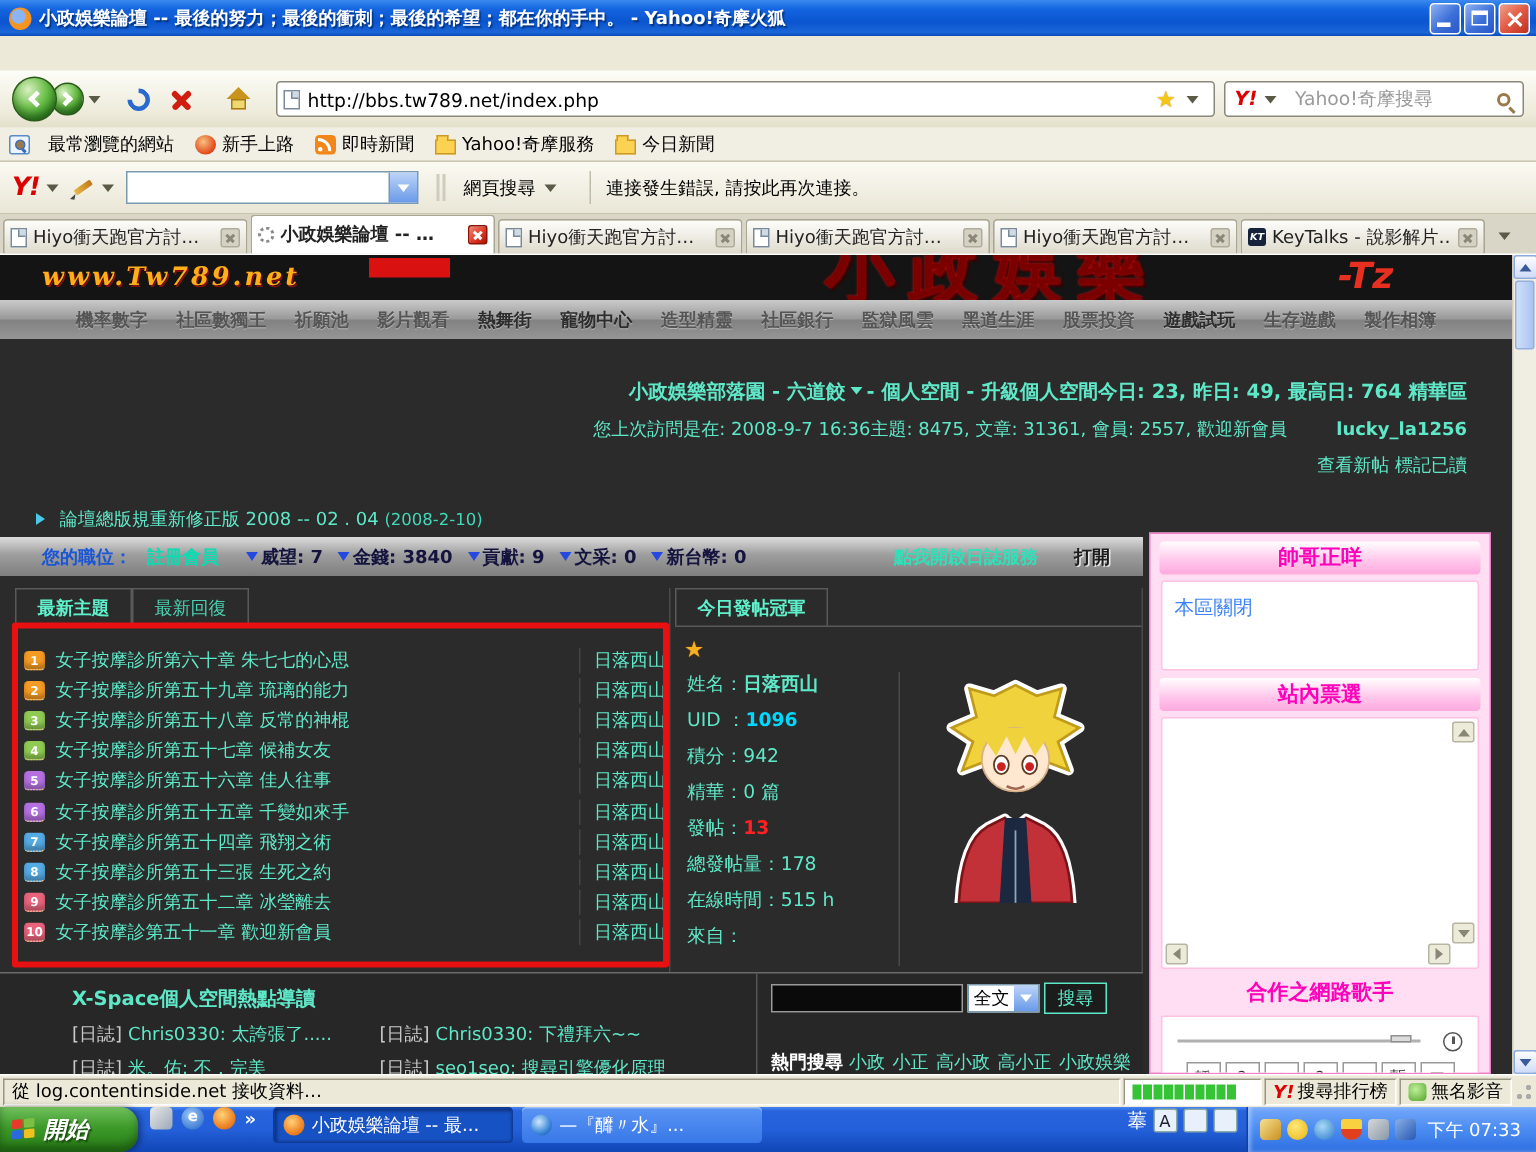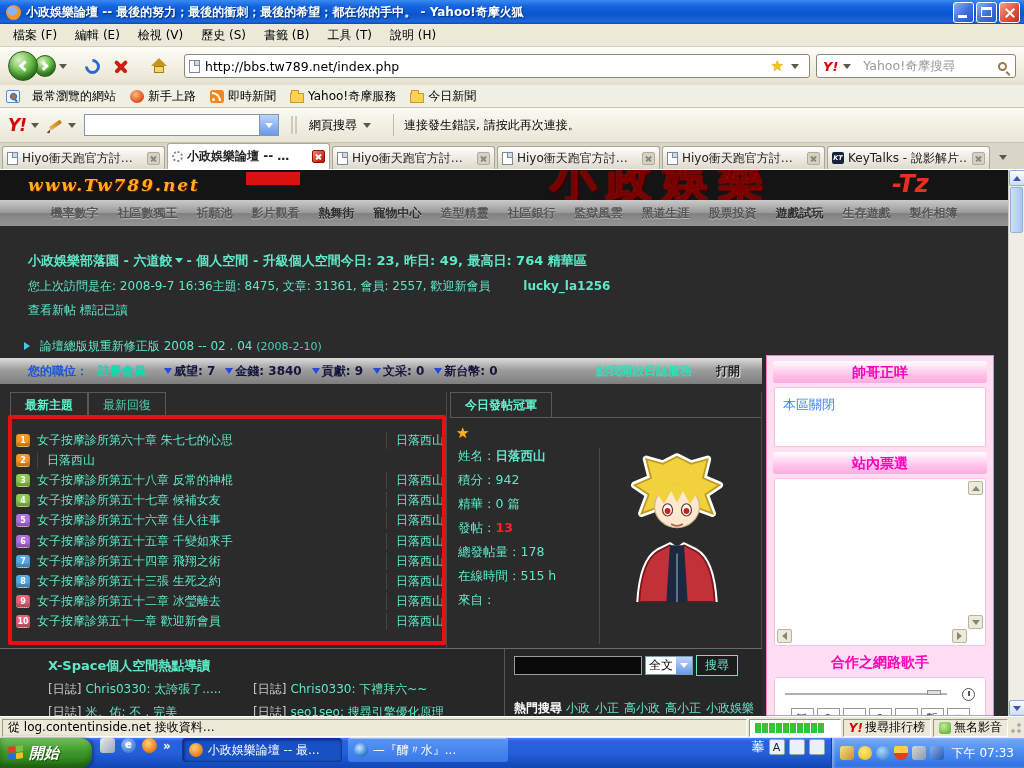--- a/index.html
+++ b/index.html
@@ -93,21 +93,21 @@
 
 #content{position:absolute;top:170px;left:0;width:1008px;height:546px;background:#2b2b2b;overflow:hidden;color:#5fe8c8;}
 .pg-header{position:absolute;top:0;left:0;width:1008px;height:30px;background:#141414;overflow:hidden;}
 .watermark{position:absolute;left:28px;top:5px;font-family:"DejaVu Serif","Liberation Serif",serif;font-style:italic;font-weight:bold;font-size:17px;letter-spacing:2px;color:#ffae1a;text-shadow:1px 1px 0 #801010;}
 .red-mark{position:absolute;left:246px;top:2px;width:54px;height:13px;background:#d91111;}
 .banner-big{position:absolute;left:550px;top:-20px;font-size:46px;font-weight:bold;letter-spacing:10px;color:#7a0000;text-shadow:0 0 2px #e01010,2px 2px 1px #3a0000;white-space:nowrap;}
 .banner-suf{position:absolute;left:892px;top:0px;font-size:24px;font-style:italic;font-weight:bold;color:#e83020;}
 .navmenu{position:absolute;top:30px;left:0;width:1008px;height:26px;background:linear-gradient(180deg,#cacaca,#9a9a9a 48%,#828282 52%,#959595);display:flex;align-items:center;justify-content:center;gap:19px;}
 .navmenu span{font-weight:bold;color:#555;text-shadow:0 1px 0 rgba(255,255,255,.4);}
 .navmenu span.strong{color:#2d2d2d;}
-.inforow{position:absolute;left:28px;width:950px;display:flex;justify-content:flex-start;white-space:nowrap;}
+.inforow{position:absolute;left:28px;width:950px;display:flex;justify-content:flex-end;white-space:nowrap;}
 .r1{top:82px;font-weight:bold;font-size:13px;}
 .r2{top:108px;} .r3{top:132px;}
 .tri-dn{display:inline-block;width:0;height:0;border-left:4px solid transparent;border-right:4px solid transparent;border-top:5px solid #5fe8c8;vertical-align:2px;margin:0 3px;}
 .bold-mem{font-weight:bold;padding-left:29px;}
 .announce{position:absolute;left:24px;top:168px;}
 .tri-rt{display:inline-block;width:0;height:0;border-top:4px solid transparent;border-bottom:4px solid transparent;border-left:6px solid #49c8e8;margin-right:6px;}
 .ann-date{font-size:11px;color:#3fd8b8;}
 .memberbar{position:absolute;top:188px;left:0;width:762px;height:26px;background:linear-gradient(180deg,#dcdcdc,#9e9e9e 45%,#7e7e7e);display:flex;align-items:center;padding:0 22px 0 28px;gap:10px;white-space:nowrap;}
 .pos-label{color:#1a56d6;font-weight:bold;}
 .pos-value{color:#0ddbb2;font-weight:bold;margin-right:8px;}
@@ -243,29 +243,20 @@
       <span class="wbtn max">
           <i></i>
         </span>
       <span class="wbtn close">
           <i class="x1"></i>
           <i class="x2"></i>
         </span>
     </span>
   </div>
 
-  <div class="menubar">
-    <span class="menu-item">檔案 (F)</span>
-      <span class="menu-item">編輯 (E)</span>
-      <span class="menu-item">檢視 (V)</span>
-      <span class="menu-item">歷史 (S)</span>
-      <span class="menu-item">書籤 (B)</span>
-      <span class="menu-item">工具 (T)</span>
-      <span class="menu-item">說明 (H)</span>
-  </div>
 
   <div class="navbar">
     <span class="navball back">
         <i class="chev"></i>
       </span>
     <span class="navball fwd">
         <i class="chev"></i>
       </span>
     <span class="caret"></span>
     <span class="reload"></span>
@@ -468,20 +459,21 @@
       <div class="topiclist">
 
           <div class="topicrow">
             <span class="tbadge" style="background: rgb(245, 154, 35);">1</span>
             <span class="ttitle">女子按摩診所第六十章 朱七七的心思</span>
             <span class="tauthor">日落西山</span>
           </div>
 
           <div class="topicrow">
             <span class="tbadge" style="background: rgb(245, 154, 35);">2</span>
+            <span class="ttitle">女子按摩診所第五十九章 琉璃的能力</span>
             <span class="tauthor">日落西山</span>
           </div>
 
           <div class="topicrow">
             <span class="tbadge" style="background: rgb(143, 202, 82);">3</span>
             <span class="ttitle">女子按摩診所第五十八章 反常的神棍</span>
             <span class="tauthor">日落西山</span>
           </div>
 
           <div class="topicrow">
@@ -536,20 +528,24 @@
       </div>
       <div class="champ-body">
         <span class="champ-star">★</span>
         <div class="cfields">
 
             <div class="cfield">
               <span>姓名：</span>
               <span class="v-bold">日落西山</span>
             </div>
 
+            <div class="cfield">
+              <span>UID ：</span>
+              <span class="v-cyan">1096</span>
+            </div>
 
             <div class="cfield">
               <span>積分：</span>
               <span>942</span>
             </div>
 
             <div class="cfield">
               <span>精華：</span>
               <span>0 篇</span>
             </div>

